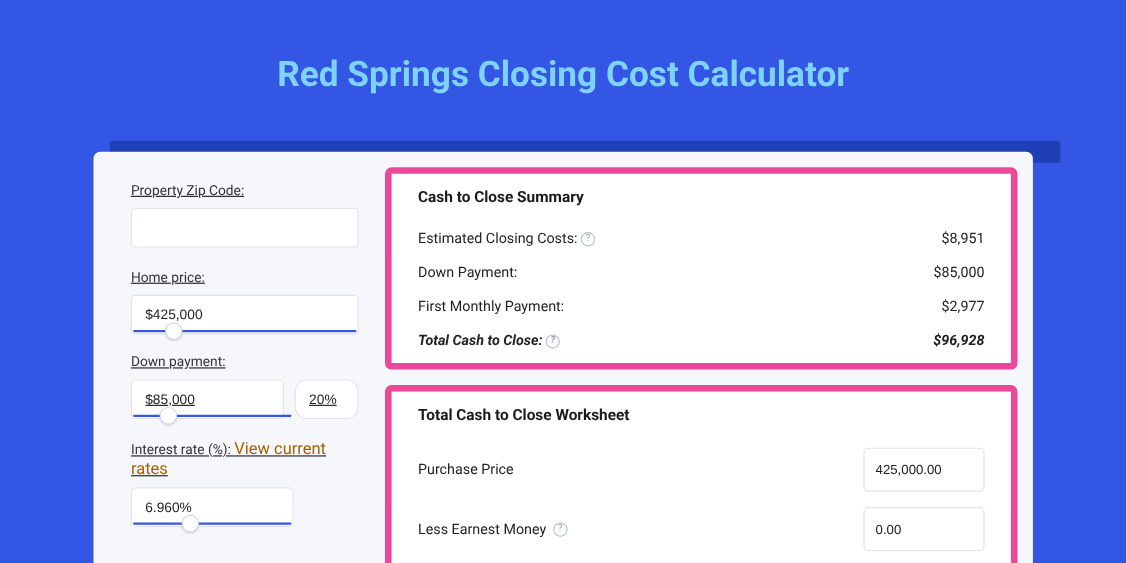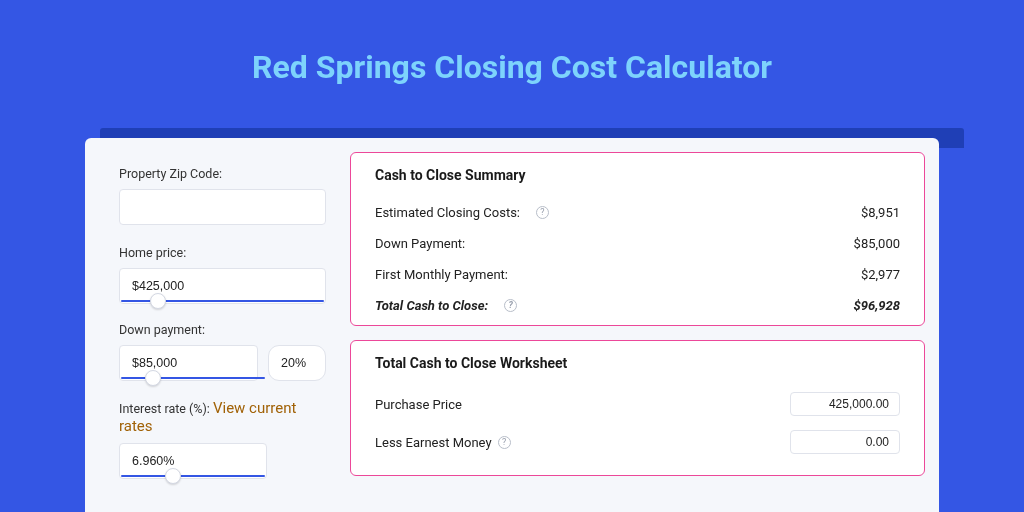--- a/index.html
+++ b/index.html
@@ -33,20 +33,21 @@
     top: 138px;
     bottom: 0;
     background: #f5f7fb;
     border-radius: 6px 6px 0 0;
     display: flex;
     overflow: hidden;
   }
   .left-col {
     width: 265px;
     padding: 28px 24px 0 34px;
+    text-decoration: underline;
   }
   .right-col {
     flex: 1;
     padding: 14px 14px 0 0;
   }
 
   .field-label {
     font-size: 12.5px;
     color: #333;
     margin-bottom: 8px;
@@ -82,39 +83,39 @@
     background: #fff;
     border: 1px solid #d4d8e3;
     border-radius: 50%;
     box-shadow: 0 1px 2px rgba(0,0,0,.15);
     transform: translateX(-50%);
   }
   .link { color: #a16207; text-decoration: none; font-size: 15px; }
 
   .panel {
     background: #fff;
-    border: 1px solid #ec4899;
+    border: 6px solid #ec4899;
     border-radius: 6px;
     padding: 14px 24px 4px 24px;
     margin-bottom: 14px;
   }
   .panel h3 {
     font-size: 14px;
     font-weight: 700;
     margin-bottom: 14px;
   }
   .sum-row {
     display: flex;
     justify-content: space-between;
     align-items: center;
     font-size: 13px;
     padding: 8px 0;
     color: #222;
   }
-  .sum-row .label { display: flex; align-items: center; gap: 16px; }
+  .sum-row .label { display: flex; align-items: center; gap: 3px; }
   .sum-row.bold .label, .sum-row.bold .value { font-weight: 700; font-style: italic; }
   .help-icon {
     display: inline-flex;
     align-items: center; justify-content: center;
     width: 13px; height: 13px;
     border: 1px solid #b8bec9;
     border-radius: 50%;
     font-size: 9px;
     color: #9aa1af;
     line-height: 1;
@@ -123,26 +124,26 @@
   .ws-row {
     display: flex;
     justify-content: space-between;
     align-items: center;
     font-size: 13px;
     padding: 7px 0;
   }
   .ws-row .label { display: flex; align-items: center; gap: 6px; color: #222; }
   .ws-input {
     width: 110px;
-    height: 24px;
+    height: 40px;
     border: 1px solid #e0e3eb;
     border-radius: 4px;
     background: #fff;
     font-size: 12px;
-    text-align: right;
+    text-align: left;
     padding: 0 10px;
     color: #222;
   }
 </style>
 </head>
 <body>
 
 <h1 class="page-title">Red Springs Closing Cost Calculator</h1>
 
 <div class="shadow-bar"></div>

